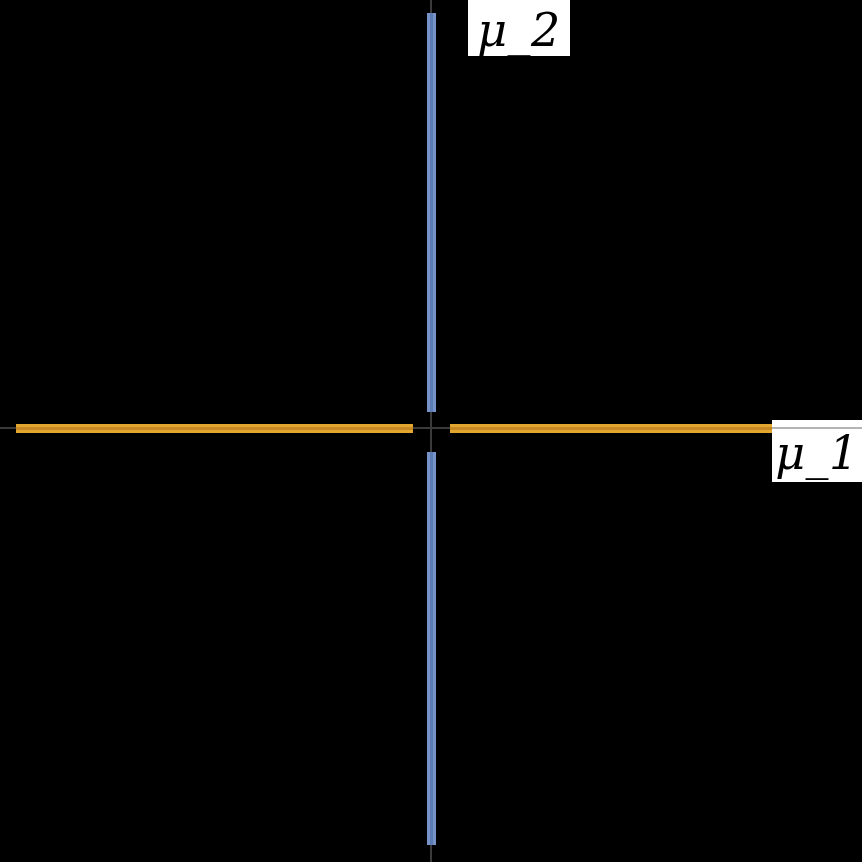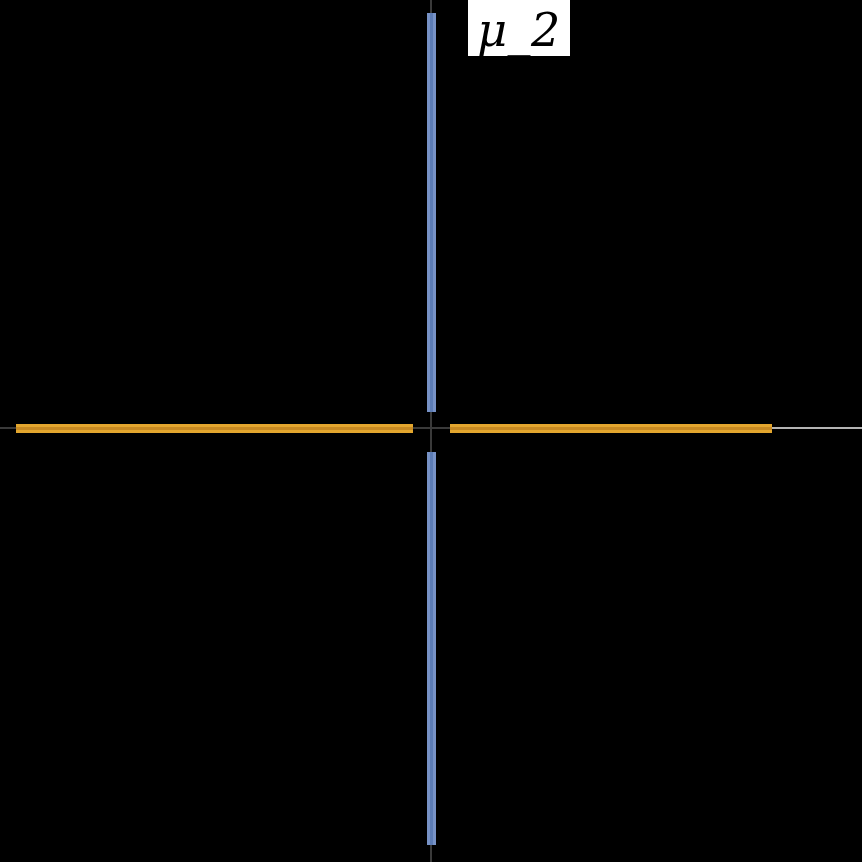--- a/index.html
+++ b/index.html
@@ -144,16 +144,19 @@
   <div class="seg seg-h orange orange-left"></div>
   <div class="seg seg-h orange orange-right"></div>
 
   <div class="seg seg-v blue blue-top"></div>
   <div class="seg seg-v blue blue-bottom"></div>
 
   <div class="label-box" id="label-mu2">
     <span class="glyph">μ_2</span>
   </div>
 
+  <div class="label-box" id="label-mu1">
+    <span class="glyph">μ_1</span>
+  </div>
 
   <div class="axis-over-plate"></div>
 
 </div>
 
 </body></html>

